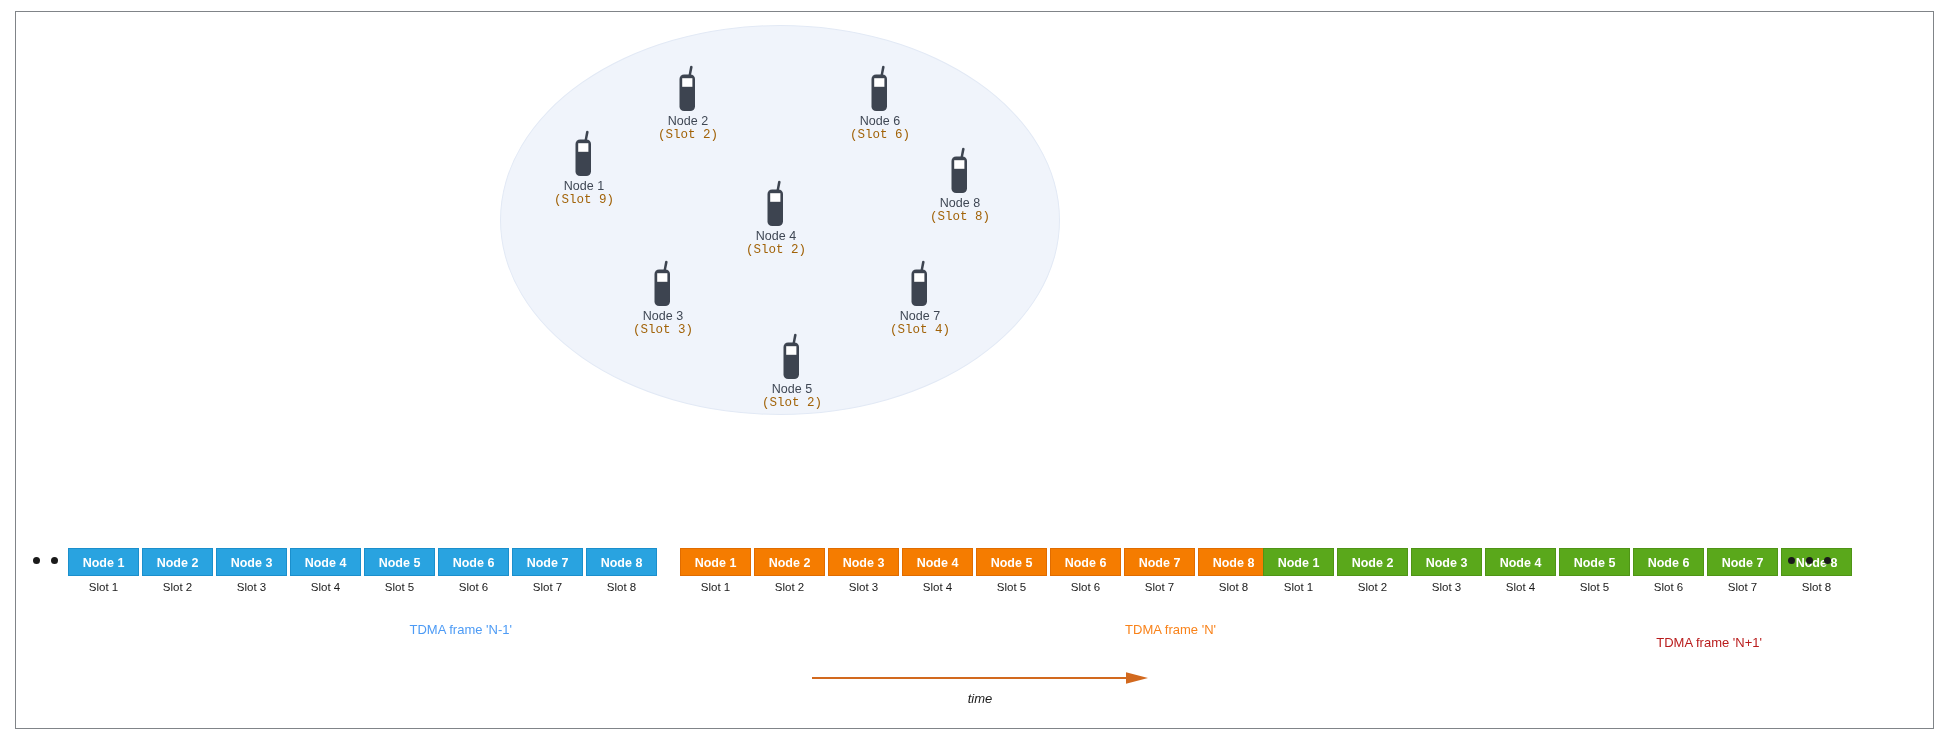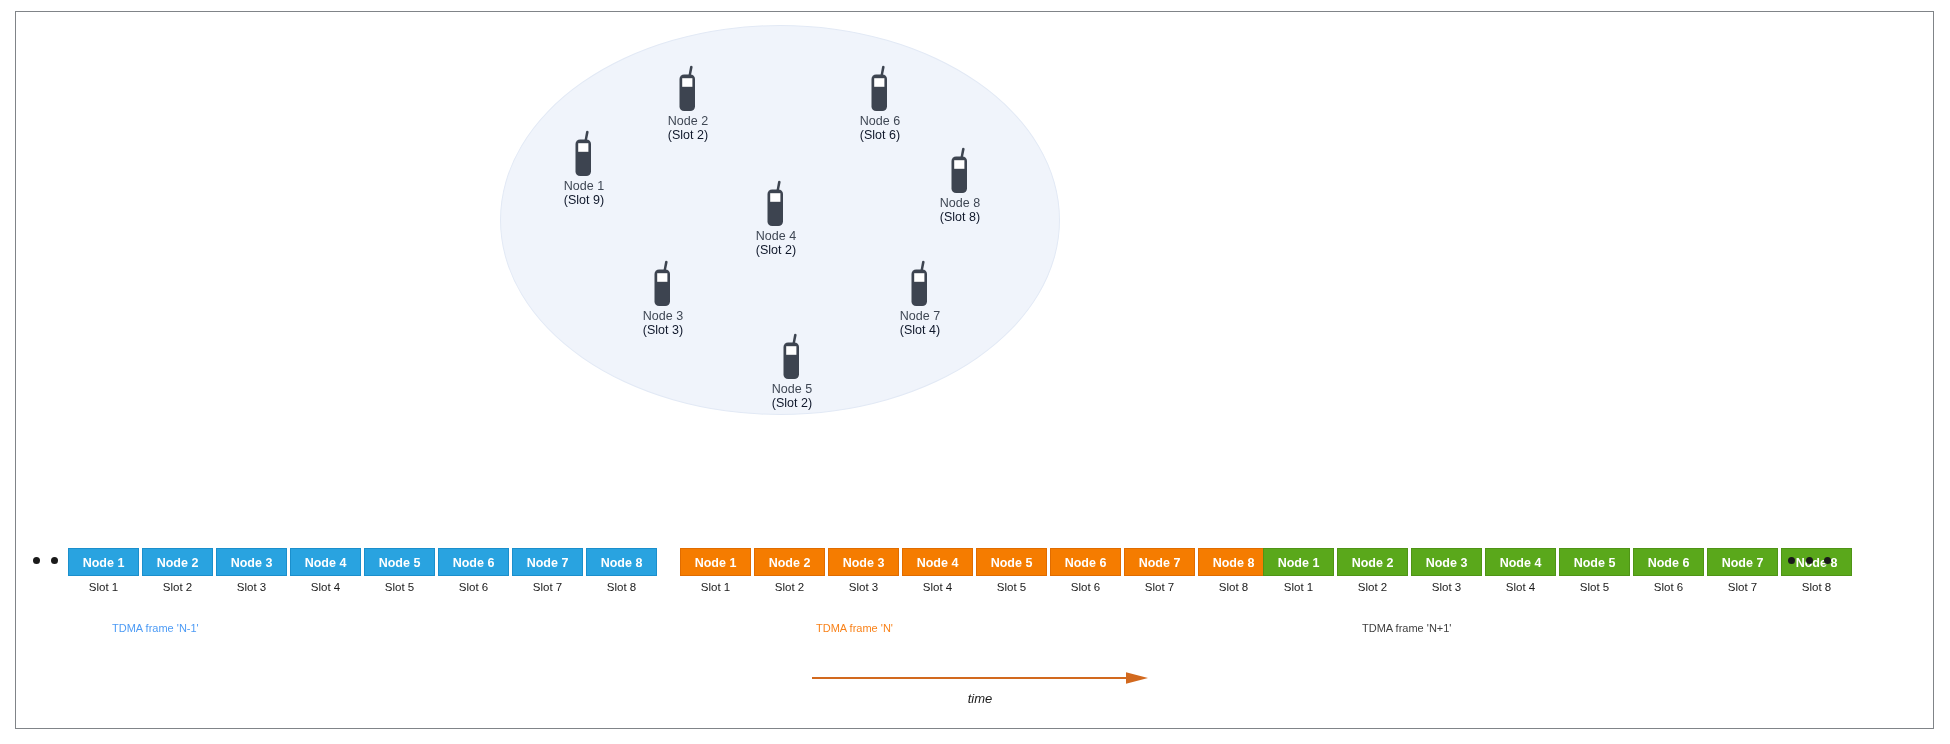--- a/index.html
+++ b/index.html
@@ -60,22 +60,23 @@
   .node-label {
     font-size: 12.5px;
     line-height: 13.5px;
     color: #3f4754;
     white-space: nowrap;
     margin-top: 2px;
   }
   .node-sublabel {
     font-size: 12.5px;
     line-height: 13.5px;
-    color: #0f172a;
+    color: #a16207;
     white-space: nowrap;
+    font-family: Liberation Mono, monospace;
   }
 
   
   #timeline {
     position: absolute;
     left: 0;
     top: 548px;
     width: 1950px;
     height: 60px;
   }
@@ -116,22 +117,22 @@
     text-align: center;
     font-size: 11.5px;
     color: #1a1a1a;
   }
 
   .frame-label {
     position: absolute;
     top: 622px;
     width: 400px;
     margin-left: -200px;
-    text-align: left;
-    font-size: 11px;
+    text-align: right;
+    font-size: 13px;
   }
 
   #time-arrow-wrap {
     position: absolute;
     left: 810px;
     top: 670px;
     width: 340px;
     height: 50px;
   }
   #time-label {
@@ -336,21 +337,21 @@
     <div class="ellipsis-dots" id="dots-right">
       <span></span>
         <span></span>
         <span></span>
     </div>
   </div>
 
   <div id="frame-labels-layer">
       <div class="frame-label" style="left: 312px; color: rgb(77, 155, 245);">TDMA frame 'N-1'</div>
       <div class="frame-label" style="left: 1016px; color: rgb(249, 130, 25);">TDMA frame 'N'</div>
-      <div class="frame-label" style="left: 1562px; color: #404040;">TDMA frame 'N+1'</div>
+      <div class="frame-label" style="left: 1562px; color: #b91c1c; margin-top: 13px;">TDMA frame 'N+1'</div>
     </div>
 
   <div id="time-arrow-wrap">
     <svg width="340" height="20" viewBox="0 0 340 20">
       <line id="arrow-line" x1="2" y1="8" x2="318" y2="8" stroke="#d2691e" stroke-width="2.2"></line>
       <polygon id="arrow-head" points="316,2.2 338,8 316,13.8" fill="#d2691e"></polygon>
     </svg>
     <div id="time-label">time</div>
   </div>
 

